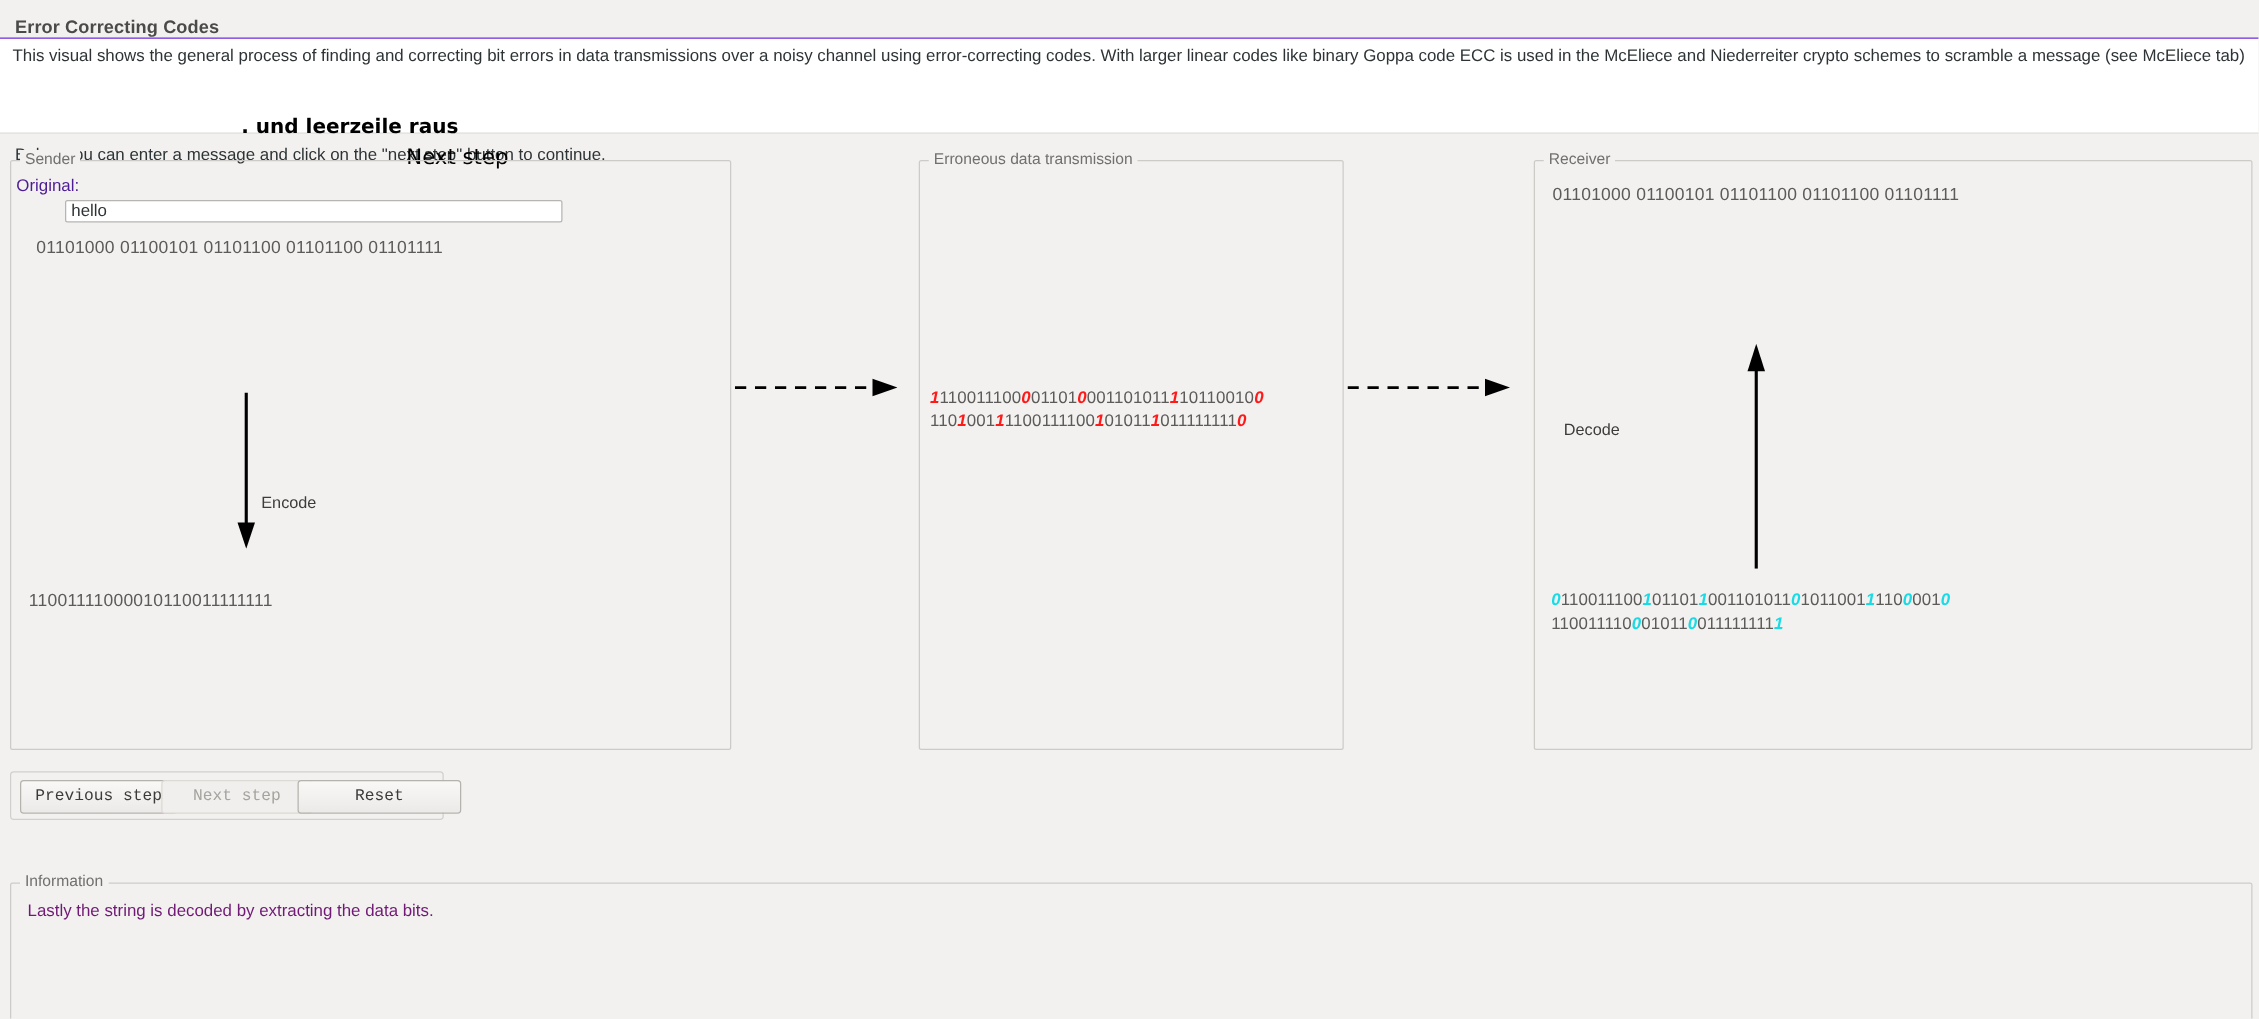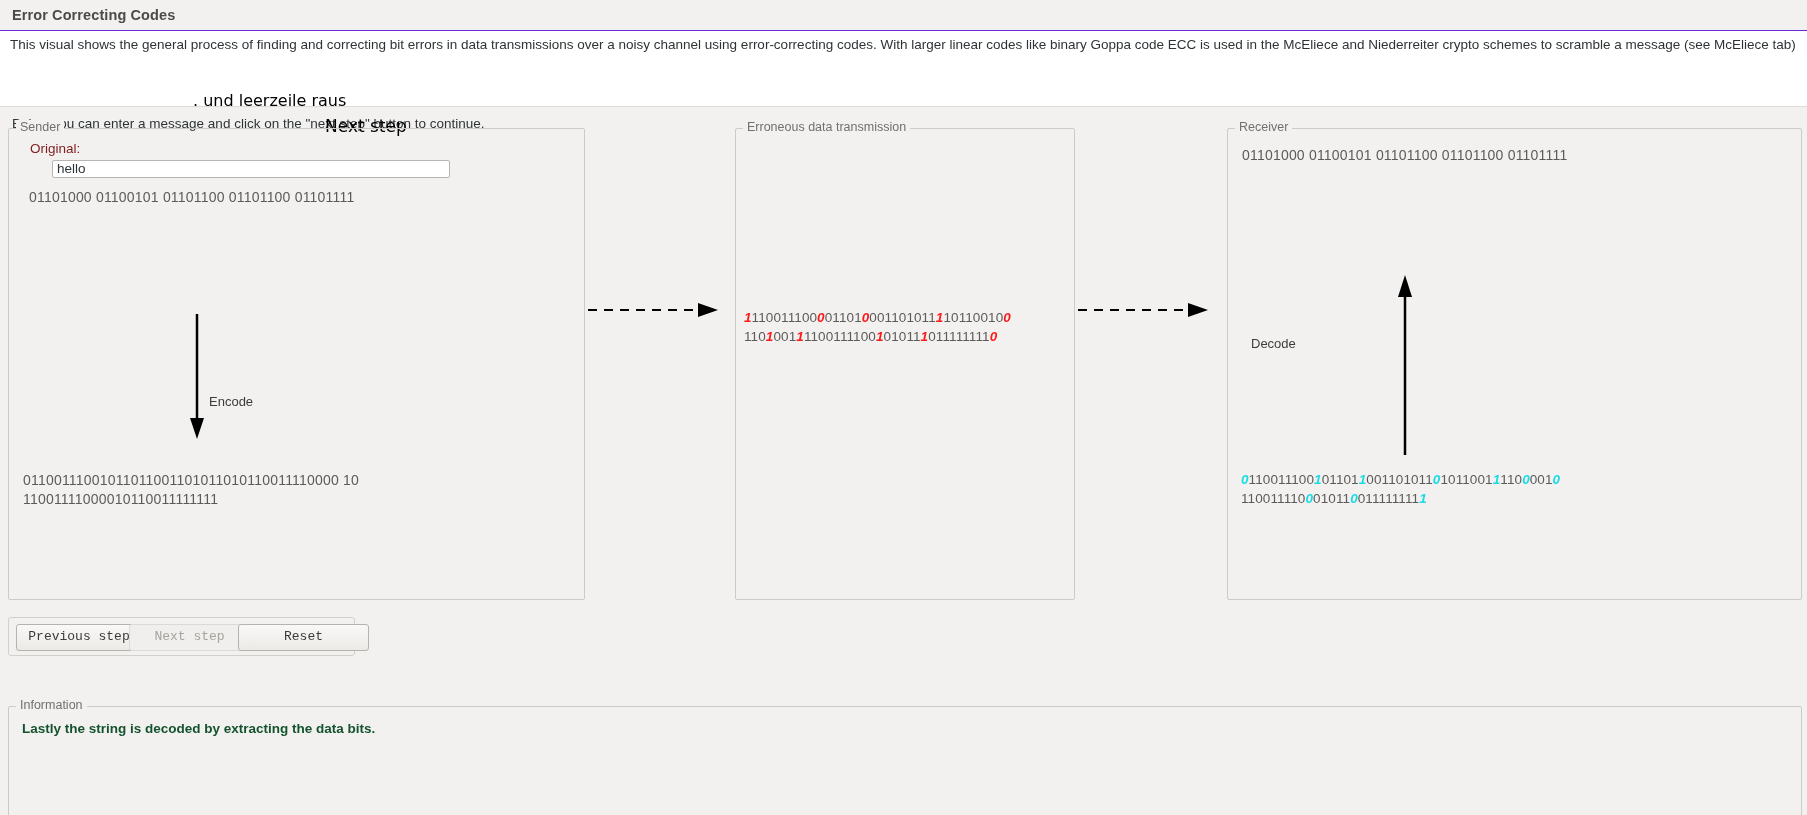--- a/index.html
+++ b/index.html
@@ -17,21 +17,21 @@
   }
 
   
   .header-bar {
     position: absolute;
     left: 0; top: 0;
     width: 1506px;
     height: 30px;
     background: #f2f1f0;
     display: flex;
-    align-items: center;
+    align-items: flex-end;
   }
   .app-title {
     font-size: 14.5px;
     font-weight: bold;
     color: #4a4a48;
     padding-left: 12px;
     letter-spacing: 0.1px;
   }
 
   .desc-panel {
@@ -51,20 +51,21 @@
     color: #2e3436;
     line-height: 17px;
   }
   .desc-overlay {
     position: absolute;
     left: 193px; top: 60px;
     font-size: 16px;
     color: #000000;
     font-family: "DejaVu Sans", sans-serif;
     white-space: nowrap;
+    font-weight: bold;
   }
   .desc-line2 {
     position: absolute;
     left: 12px; top: 85px;
     font-size: 13.5px;
     color: #2e3436;
   }
 
   
   .groupbox {
@@ -81,23 +82,23 @@
     background: #f2f1f0;
     font-size: 12.5px;
     color: #70706e;
     white-space: nowrap;
   }
 
   
   #sender-group { left: 8px; top: 128px; width: 575px; height: 470px; }
   .label-original {
     position: absolute;
-    left: 21px; top: 12px;
-    font-size: 13.5px;
-    color: #7f1d1d;
+    left: 4px; top: 12px;
+    font-size: 13.5px;
+    color: #4c1d95;
   }
   .text-input {
     position: absolute;
     left: 11px; top: 31px;
     width: 398px;
     height: 18px;
     background: #ffffff;
     border: 1px solid #b7b5b2;
     border-radius: 2px;
     font-size: 13.5px;
@@ -224,22 +225,21 @@
   #btn-prev { left: 7px; width: 104px; }
   #btn-next { left: 120px; width: 99px; }
   #btn-reset { left: 229px; width: 109px; }
 
   
   #info-group { left: 8px; top: 668px; width: 1792px; height: 138px; margin-top: 38px; }
   #info-text {
     position: absolute;
     left: 13px; top: 14px;
     font-size: 13.5px;
-    color: #14532d;
-    font-weight: bold;
+    color: #701a75;
   }
 </style>
 </head>
 <body>
 
 <div id="app">
 
   <div class="header-bar">
     <div class="app-title">Error Correcting Codes</div>
   </div>
@@ -263,21 +263,20 @@
 
     <div class="arrow-down-wrap">
       <svg width="20" height="125" viewBox="0 0 20 125">
         <line x1="10" y1="0" x2="10" y2="106" stroke="#000000" stroke-width="2.5"></line>
         <polygon points="10,125 3,104 17,104" fill="#000000"></polygon>
       </svg>
     </div>
     <div class="arrow-label" id="encode-label">Encode</div>
 
     <div class="bits-line" id="sender-encoded">
-        <div>01100111001011011001101011010110011110000 10</div>
         <div>11001111000010110011111111</div>
       </div>
   </div>
 
   <div class="dashed-arrow" id="dash-arrow-1">
     <svg width="130" height="24" viewBox="0 0 130 24">
       <line x1="0" y1="12" x2="112" y2="12" stroke="#000000" stroke-width="2.2" stroke-dasharray="9,7"></line>
       <polygon points="130,12 110,5 110,19" fill="#000000"></polygon>
     </svg>
   </div>

